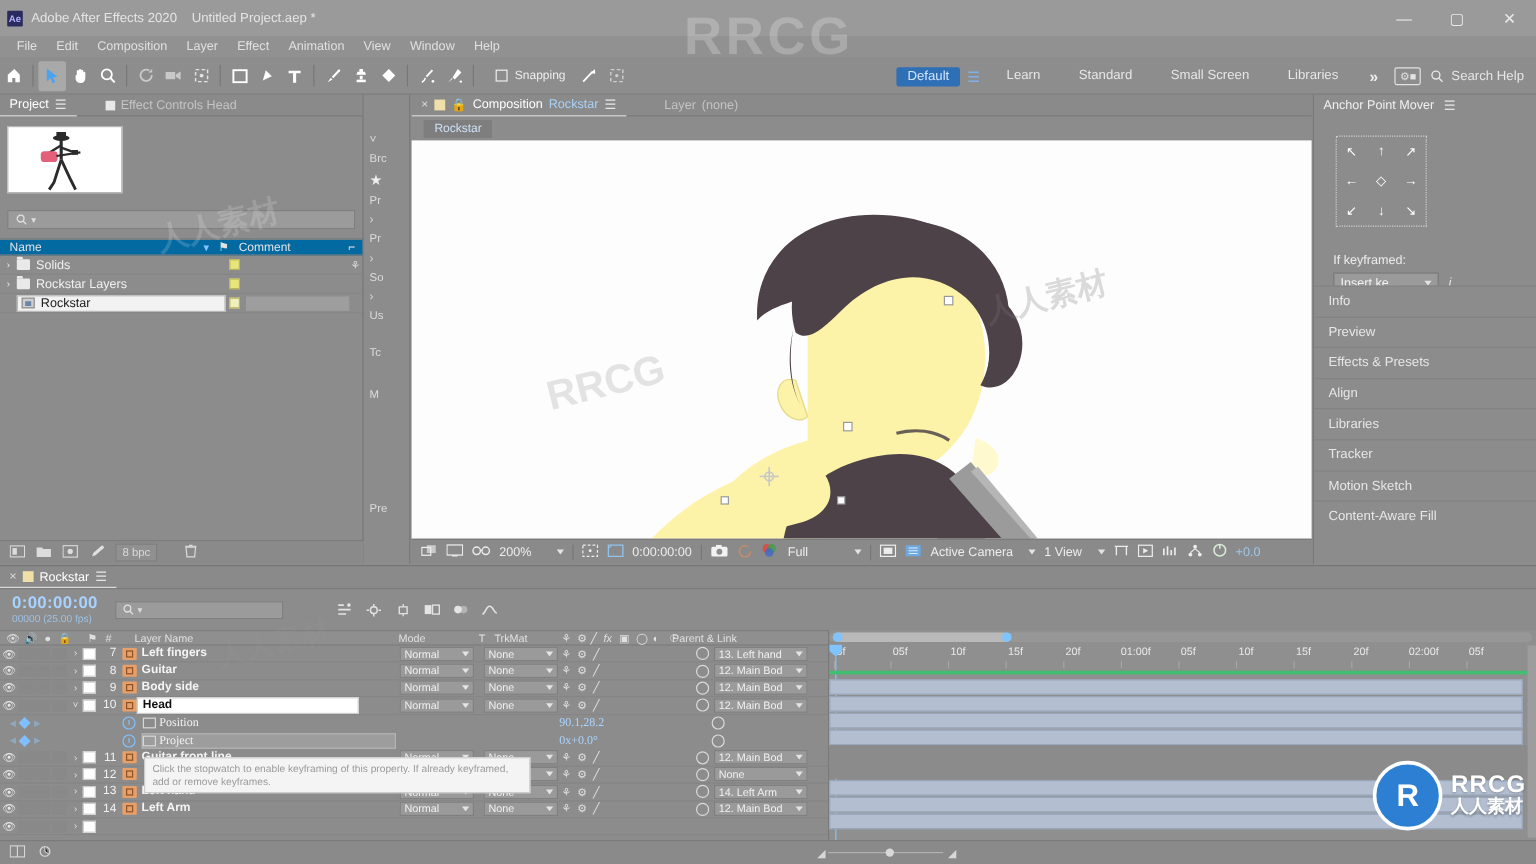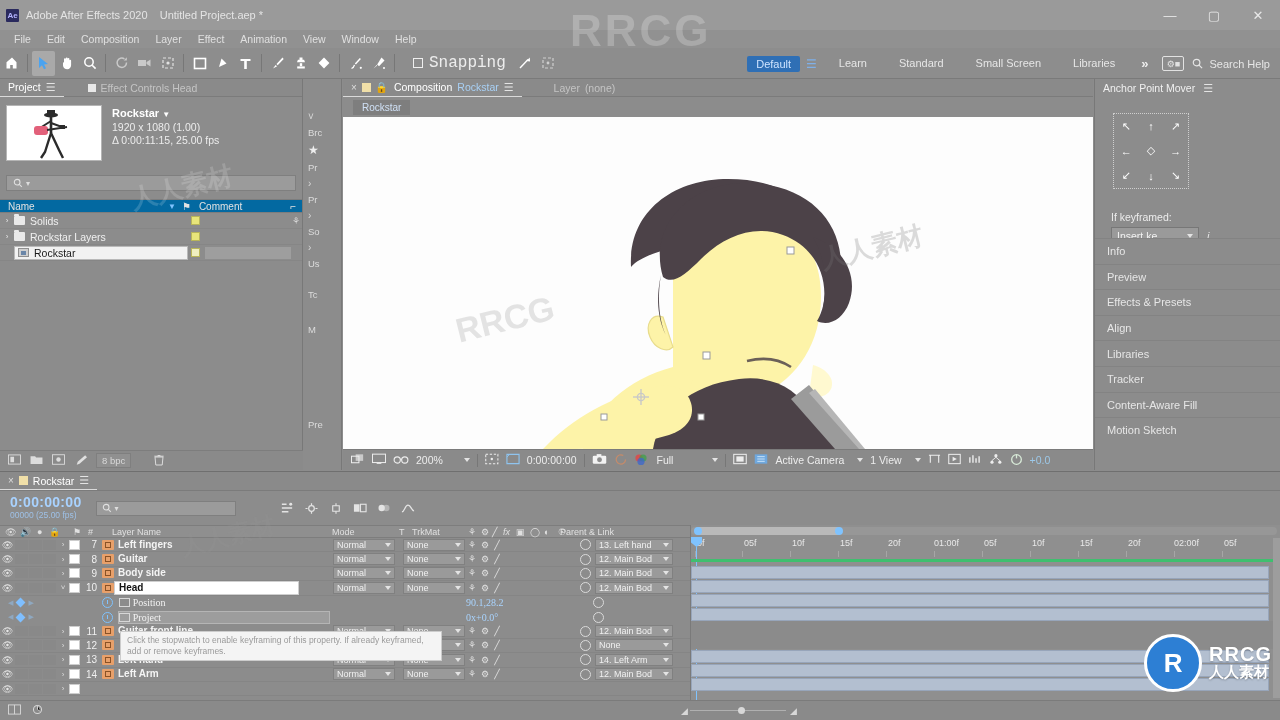--- a/index.html
+++ b/index.html
@@ -39,21 +39,21 @@
   .toolbar { position:absolute; left:0; top:48px; width:1280px; height:31px;
              background:#8d8d8d; border-bottom:1px solid #7a7a7a;
              display:flex; align-items:center; }
   .tool { width:23px; height:25px; display:flex; align-items:center;
           justify-content:center; color:#fff; position:relative; }
   .tool.sel { background:#a9a9a9; border-radius:2px; }
   .tool svg { display:block; }
   .tsep { width:1px; height:18px; background:#777; margin:0 4px; }
   .snapgroup { display:flex; align-items:center; margin-left:14px; gap:6px; }
   .snapbox { width:10px; height:10px; border:1.6px solid #efefef; background:transparent; }
-  .snaplabel { font-size:16px; color:#ededed;font-family:Liberation Mono, monospace; }
+  .snaplabel { font-size:10px; color:#ededed; }
   .ws-tabs { position:absolute; right:0; top:0; height:31px; display:flex;
              align-items:center; }
   .ws-tab { padding:0 16px; font-size:11px; color:#e6e6e6; line-height:31px;text-align:center; }
   .ws-tab.active { color:#cfe4ff; background:#2f6fb5; padding:2px 9px; line-height:normal;
                    border-radius:2px; }
   .ws-hamb { color:#7fb0e8; padding:0 6px; font-size:12px; }
   .ws-chev { padding:0 10px; font-size:13px; color:#eee; font-weight:bold; }
   .ws-icon-box { width:22px; height:15px; border:1.5px solid #e2e2e2; border-radius:2px;
                  display:flex; align-items:center; justify-content:center; margin:0 4px;
                  font-size:9px; color:#e2e2e2; }
@@ -433,28 +433,20 @@
           <path d="M44 11 L44 27" stroke="#2b2b2b" stroke-width="2.6"></path>
           <path d="M44 27 L38 46 L34 52" stroke="#2b2b2b" stroke-width="2.4" fill="none"></path>
           <path d="M44 27 L52 44 L56 52" stroke="#2b2b2b" stroke-width="2.4" fill="none"></path>
           <path d="M44 15 L33 22" stroke="#2b2b2b" stroke-width="2"></path>
           <path d="M44 17 L55 21" stroke="#2b2b2b" stroke-width="2"></path>
           <rect x="27" y="20" width="14" height="9" rx="3" fill="#e2607a"></rect>
           <path d="M40 24 L60 21" stroke="#2b2b2b" stroke-width="1.8"></path>
           <rect x="53" y="19" width="5" height="4" fill="#2b2b2b"></rect>
         </svg>
       </div>
-      <div class="proj-meta">
-        <div class="nm">
-          <span>Rockstar</span>
-          <span style="font-size:8px"> ▼</span>
-        </div>
-        <div>1920 x 1080 (1.00)</div>
-        <div>Δ 0:00:11:15, 25.00 fps</div>
-      </div>
     </div>
 
     <div class="proj-search">
       <svg width="10" height="10" viewBox="0 0 12 12">
           <circle cx="5" cy="5" r="3.4" fill="none" stroke="#e0e0e0" stroke-width="1.3"></circle>
           <path d="M7.6 7.6 10.6 10.6" stroke="#e0e0e0" stroke-width="1.3"></path>
         </svg>
       <span style="font-size:8px;color:#ddd">▾</span>
     </div>
 
@@ -754,22 +746,22 @@
       <span class="kf-info">i</span>
     </div>
 
     <div class="dock-list">
       <div class="dock-item">Info</div>
       <div class="dock-item">Preview</div>
       <div class="dock-item">Effects &amp; Presets</div>
       <div class="dock-item">Align</div>
       <div class="dock-item">Libraries</div>
       <div class="dock-item">Tracker</div>
+      <div class="dock-item">Motion Sketch</div>
       <div class="dock-item">Content-Aware Fill</div>
-      <div class="dock-item">Motion Sketch</div>
     </div>
   </div>
 
   <div class="panel" id="timeline">
     <div class="tl-tabbar">
       <div class="ptab active">
         <span class="x">×</span>
         <span style="width:9px;height:9px;background:#f0dfa8"></span>
         <span>Rockstar</span>
         <span class="hamb">☰</span>

